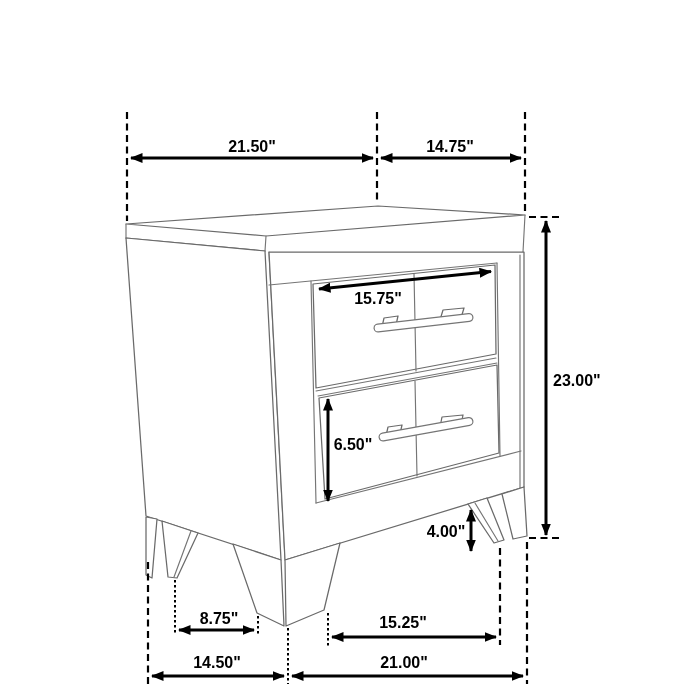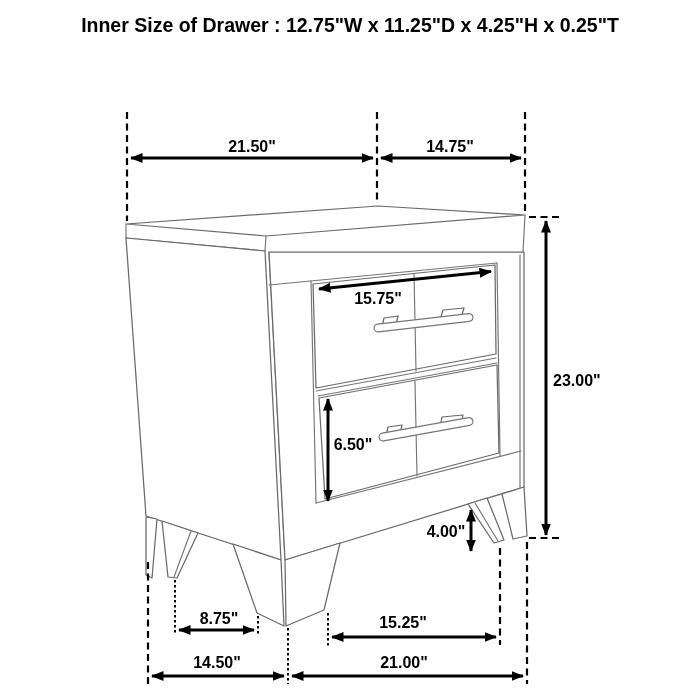--- a/index.html
+++ b/index.html
@@ -17,21 +17,20 @@
   .dim{stroke:#000;stroke-width:3;fill:none;}
   .ext{stroke:#000;stroke-width:2.2;fill:none;stroke-dasharray:7 4.5;}
   .dot{stroke:#000;stroke-width:2;fill:none;stroke-dasharray:2.5 2.5;}
   .dim-label{font:bold 16px "Liberation Sans",sans-serif;fill:#000;}
 </style>
 </head>
 <body>
 
 <div class="stage">
 
-  <div class="title">Inner Size of Drawer : 12.75"W x 11.25"D x 4.25"H x 0.25"T</div>
 
   <svg width="700" height="700" viewBox="0 0 700 700">
     <defs>
       <marker id="ah" markerWidth="15" markerHeight="12" refX="11.5" refY="5" orient="auto-start-reverse" markerUnits="userSpaceOnUse">
         <path d="M0,0 L12.5,5 L0,10 Z" fill="#000"></path>
       </marker>
     </defs>
 
     <g>
 

